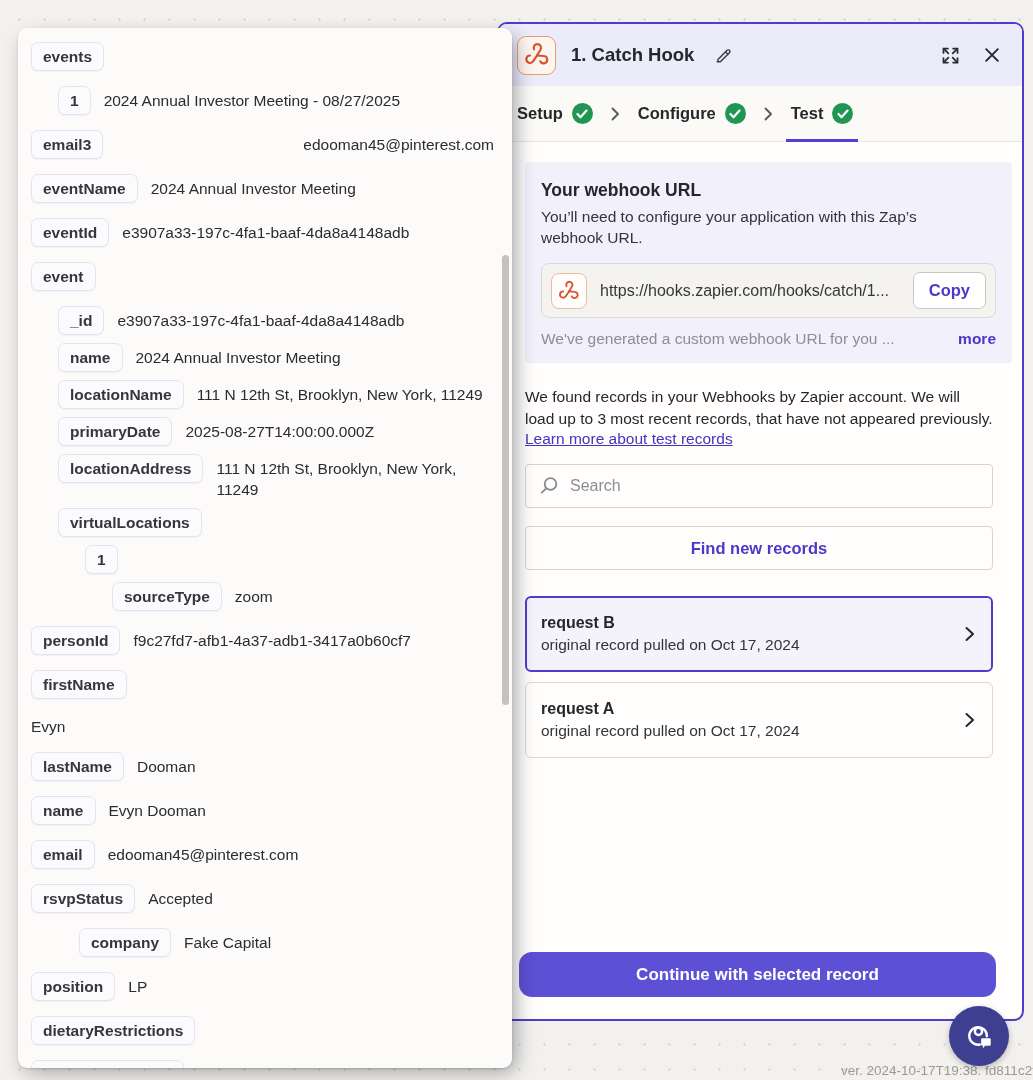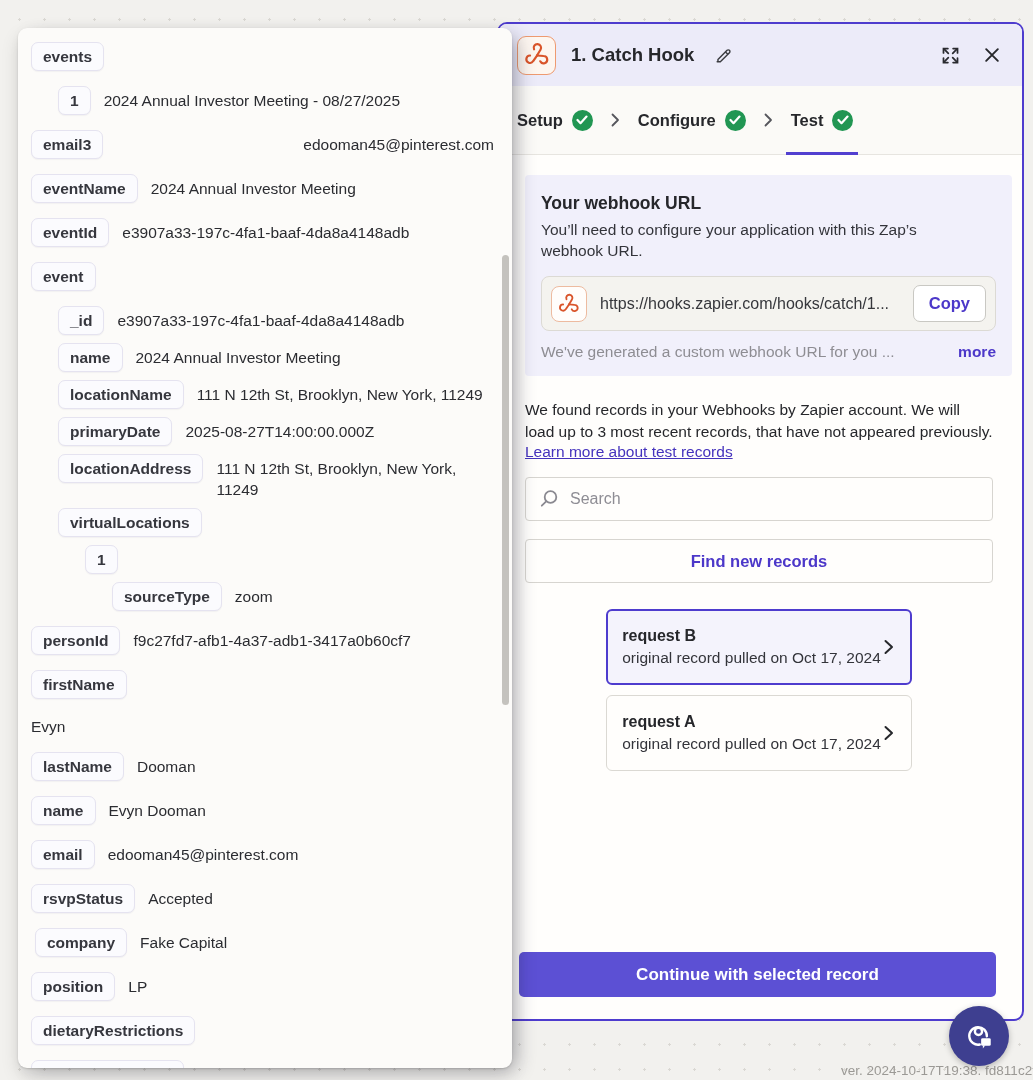--- a/index.html
+++ b/index.html
@@ -25,21 +25,21 @@
     flex:none; height:62px; background:#ECEBF9; border-radius:8px 8px 0 0;
     display:flex; align-items:center; padding:0 18px; gap:12px;
   }
   .app-icon { width:39px; height:39px; flex:none; background:#FDF6F0; border:1.5px solid #EE9A70; border-radius:9px; display:flex; align-items:center; justify-content:center; }
   .step-title { font-size:18.5px; font-weight:bold; color:#26272B; margin-left:3px; }
   .pencil-btn { background:none; border:none; margin-left:8px; display:flex; align-items:center; cursor:pointer; }
   .header-actions { margin-left:auto; display:flex; align-items:center; gap:17px; }
   .icon-btn { background:none; border:none; display:flex; align-items:center; justify-content:center; cursor:pointer; padding:2px; }
 
   .tabbar {
-    flex:none; height:69px; background:#FBFAF7; border-bottom:1px solid #E7E5E0;
+    flex:none; height:56px; background:#FBFAF7; border-bottom:1px solid #E7E5E0;
     display:flex; align-items:center; padding:0 18px; gap:13px;
   }
   .tab { position:relative; height:100%; display:flex; align-items:center; gap:9px; font-weight:bold; font-size:16.5px; color:#26272B; cursor:pointer; }
   .tab.active::after { content:''; position:absolute; left:-5px; right:-5px; bottom:-1px; height:3px; background:#5240D0; }
   .check { width:21px; height:21px; border-radius:50%; background:#219653; display:flex; align-items:center; justify-content:center; flex:none; }
   .sep { display:flex; align-items:center; padding:0 5px; }
 
   .content { flex:1; overflow:hidden; padding:20px 10px 0 26px; }
 
   .webhook-box { background:#F1F0FB; border-radius:4px; padding:18px 16px 15px; }
@@ -55,29 +55,29 @@
 
   .intro { margin:23px 19px 0 0; font-size:15.5px; line-height:21.5px; color:#26272B; }
   .learn-link { display:inline-block; margin-top:1px; font-size:15.5px; color:#4533BD; text-decoration:underline; cursor:pointer; }
 
   .search-box { margin:16px 19px 0 0; height:44px; background:#FFFEFC; border:1px solid #D7D5D0; border-radius:4px; display:flex; align-items:center; gap:11px; padding:0 13px; }
   .search-input { flex:1; border:none; outline:none; background:transparent; font-size:16px; color:#33343A; font-family:inherit; }
   .search-input::placeholder { color:#8E8D94; }
 
   .find-btn { display:block; margin:18px 19px 0 0; width:calc(100% - 19px); height:44px; background:#FFFEFC; border:1px solid #D7D5D0; border-radius:4px; color:#4C38C9; font-weight:bold; font-size:16.5px; cursor:pointer; font-family:inherit; }
 
-  .records { margin:26px 19px 0 0; display:flex; flex-direction:column; gap:10px;align-items:center; }
+  .records { margin:26px 19px 0 0; display:flex; flex-direction:column; gap:10px; }
   .record { display:flex; align-items:center; background:#FFFEFC; border:1px solid #DBD9D3; border-radius:6px; padding:13px 15px; min-height:76px; cursor:pointer; }
   .record.selected { border:2px solid #4E3CCE; background:#F4F3FC; padding:12px 14px; }
   .rec-title { font-size:16px; font-weight:bold; color:#26272B; }
   .rec-sub { font-size:15.5px; color:#33343A; margin-top:4px; }
   .rec-chev { margin-left:auto; flex:none; display:flex; }
 
   .panel-footer { flex:none; padding:12px 26px 22px 20px; }
-  .continue-btn { width:100%; height:45px; background:#5C50D4; border:none; border-radius:5px; color:#FFFFFF; font-weight:bold; font-size:17px; cursor:pointer; font-family:inherit; }
+  .continue-btn { width:100%; height:45px; background:#5C50D4; border:none; border-radius:13px; color:#FFFFFF; font-weight:bold; font-size:17px; cursor:pointer; font-family:inherit; }
 
   
   .left-panel {
     position:absolute; left:18px; top:28px; width:494px; height:1040px;
     background:#FCFBF9; border-radius:9px; z-index:3; overflow:hidden;
     padding:14px 0 0 13px;
     box-shadow: 0 1px 2px rgba(0,0,0,0.15), 9px 5px 20px -5px rgba(40,40,60,0.32), 0 8px 18px rgba(0,0,0,0.12);
   }
   .kv-row { display:flex; align-items:flex-start; gap:13px; margin-bottom:15px; padding-right:18px; }
   .kv-row.tight { margin-bottom:8px; }
@@ -314,21 +314,21 @@
           <span class="val">Evyn Dooman</span>
         </div>
         <div class="kv-row" style="padding-left: 0px;">
           <span class="pill">email</span>
           <span class="val">edooman45@pinterest.com</span>
         </div>
         <div class="kv-row" style="padding-left: 0px;">
           <span class="pill">rsvpStatus</span>
           <span class="val">Accepted</span>
         </div>
-        <div class="kv-row" style="padding-left: 4px;">
+        <div class="kv-row" style="padding-left: 4px; margin-left: 44px;">
           <span class="pill">company</span>
           <span class="val">Fake Capital</span>
         </div>
         <div class="kv-row" style="padding-left: 0px;">
           <span class="pill">position</span>
           <span class="val">LP</span>
         </div>
         <div class="kv-row" style="padding-left: 0px;">
           <span class="pill">dietaryRestrictions</span>
         </div>

